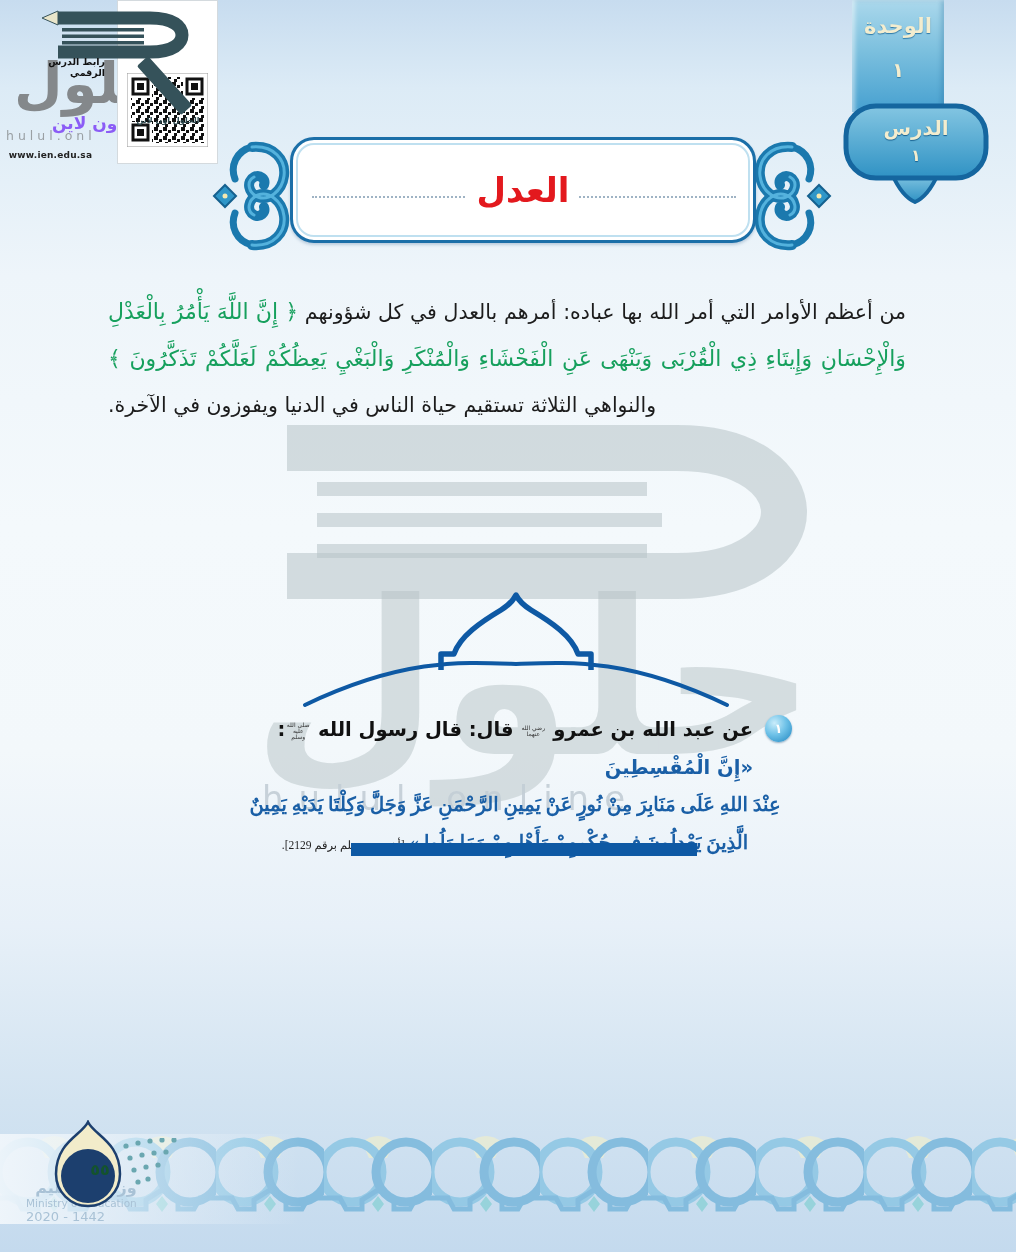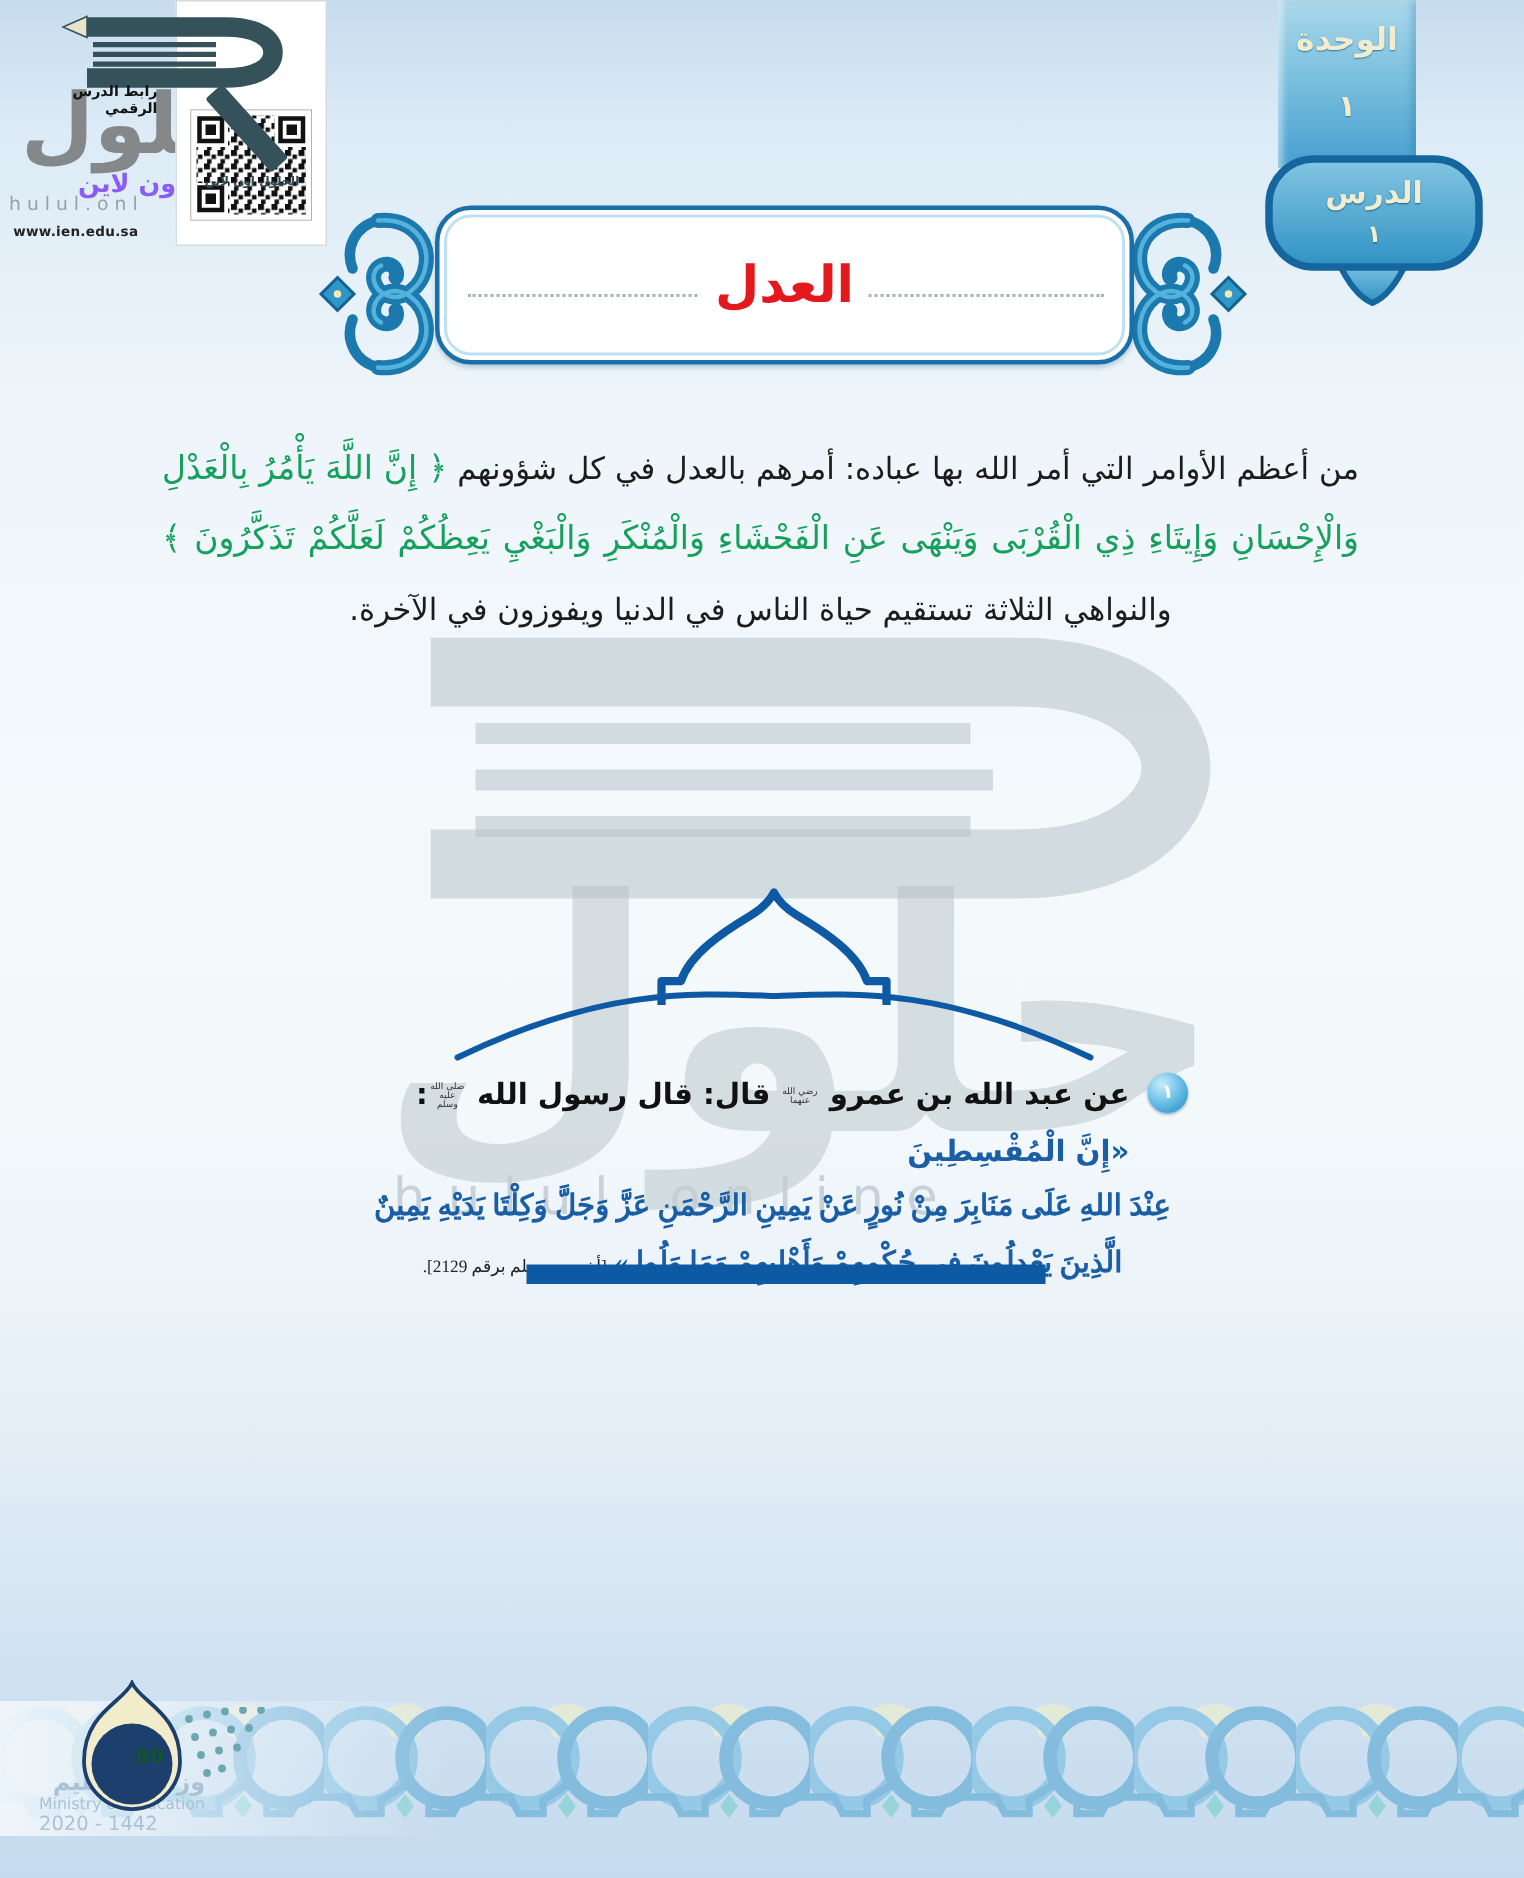--- a/index.html
+++ b/index.html
@@ -33,21 +33,21 @@
   
   .title-box{left:290px;top:137px;width:466px;height:106px;background:#fff;border:3px solid #1b6fa8;border-radius:24px;
     box-shadow:inset 0 0 0 3px #fff, inset 0 0 0 5px #bfe0f0, 0 2px 3px rgba(40,90,140,.25);z-index:3;}
   .title-dots{left:312px;top:196px;width:424px;border-top:2px dotted #9fb3c4;z-index:3;}
   .title-text{left:290px;top:170px;width:466px;text-align:center;z-index:4;}
   .title-text span{display:inline-block;background:#fff;padding:0 10px;font-size:34px;font-weight:bold;color:#e3191e;}
   .ornament{top:140px;width:80px;height:112px;z-index:3;}
   
   .intro{right:110px;top:289px;width:798px;line-height:46.5px;font-size:20.5px;color:#1c1c1c;z-index:2;}
   .jline{text-align:justify;text-align-last:justify;}
-  .rline{text-align:center;}
+  .rline{text-align:left;}
   .quran{color:#16a05d;font-size:22px;}
   .ayah-ref{font-size:13.5px;}
   
   .wm{z-index:1;}
   .wm-latin{left:262px;top:778px;font-size:34px;color:#c3ced6;letter-spacing:15px;opacity:.9;direction:ltr;z-index:1;}
   .wm-halul{left:252px;top:562px;font-size:215px;line-height:1.1;color:#b7c3c6;opacity:.5;font-weight:bold;z-index:1;}
   
   .dome{left:283px;top:592px;z-index:2;}
   .hadith{left:235px;top:711px;width:560px;line-height:37.5px;z-index:2;}
   .hadith .l1{text-align:right;padding-left:0;padding-right:42px;font-size:19.5px;font-weight:bold;color:#111;}

